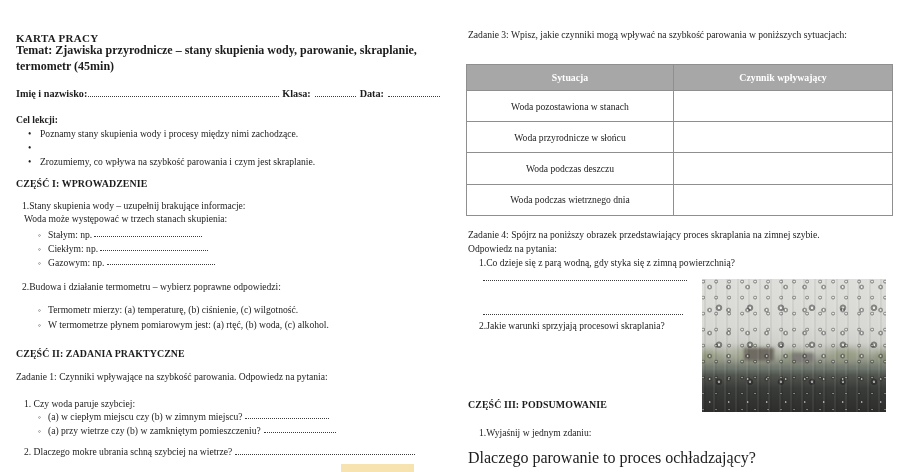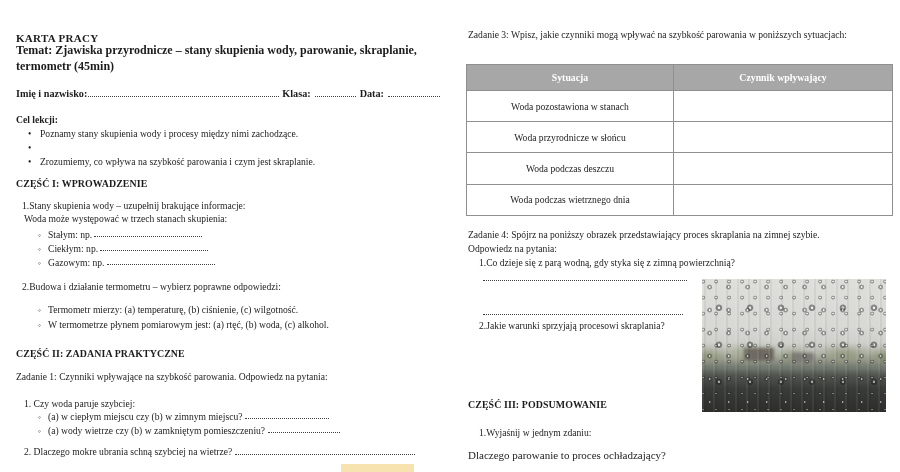--- a/index.html
+++ b/index.html
@@ -61,21 +61,21 @@
   .sit-table td{height:28.2px;font-size:9.6px;text-align:center;vertical-align:middle;color:#222;}
   .sit-table col.c1{width:207px;}
   .p2-ex4{top:228px;left:2px;width:420px;line-height:13.9px;}
   .p2-q1{top:256px;left:13px;width:360px;}
   .ansline{position:absolute;height:6px;border-bottom:1.4px dotted #3c3c3c;}
   .p2-dots1{top:274px;left:17px;width:204px;}
   .p2-q2{top:283px;left:13px;margin-top:36px;}
   .p2-dots2{top:308px;left:17px;width:200px;}
   .p2-part3{top:398px;left:2px;}
   .p2-sumlabel{top:426px;left:13px;}
-  .p2-sumq{top:449px;left:2px;font-size:11px;}
+  .p2-sumq{top:449px;left:2px;font-size:16px;}
 
   
   .photo{position:absolute;left:236px;top:279px;width:184px;height:133px;overflow:hidden;background:#d8d9d5;}
   .photo>div{position:absolute;}
   .ph-sky{inset:0;background:linear-gradient(180deg,#dededa 0%,#d8d9d5 36%,#cfd0ca 48%,#b7b9b0 56%,#878c80 63%,#53564f 72%,#3a3c39 82%,#2d2e2c 100%);}
   .ph-trees{left:-6px;right:-6px;top:47%;height:19%;filter:blur(3px);
     background:
       radial-gradient(ellipse 30px 11px at 6% 55%, #8a9270 0%, rgba(138,146,112,0) 72%),
       radial-gradient(ellipse 46px 13px at 28% 48%, #9aa183 0%, rgba(154,161,131,0) 72%),
       radial-gradient(ellipse 26px 10px at 50% 58%, #7f8a68 0%, rgba(127,138,104,0) 72%),
@@ -158,21 +158,21 @@
   <div class="abs p1-ex1 fs-body">Zadanie 1: Czynniki wpływające na szybkość parowania. Odpowiedz na pytania:</div>
   <div class="abs p1-q1 fs-body">1. Czy woda paruje szybciej:</div>
   <div class="abs p1-q1opts fs-body">
     <div class="li sub">
         <span class="mk">◦</span>
         <span>(a) w ciepłym miejscu czy (b) w zimnym miejscu?</span>
         <span class="dots dots-opt1"></span>
       </div>
     <div class="li sub">
         <span class="mk">◦</span>
-        <span>(a) wody wietrze czy (b) w zamkniętym pomieszczeniu?</span>
+        <span>(a) przy wietrze czy (b) w zamkniętym pomieszczeniu?</span>
         <span class="dots dots-opt2"></span>
       </div>
   </div>
   <div class="abs p1-q2 fs-body"><span>2. Dlaczego mokre ubrania schną szybciej na wietrze?</span><span class="dots dots-q2"></span></div>
 </div>
 
 <div class="page" id="page2">
   <div class="abs p2-ex3 fs-body">Zadanie 3: Wpisz, jakie czynniki mogą wpływać na szybkość parowania w poniższych sytuacjach:</div>
 
   <table class="sit-table">

